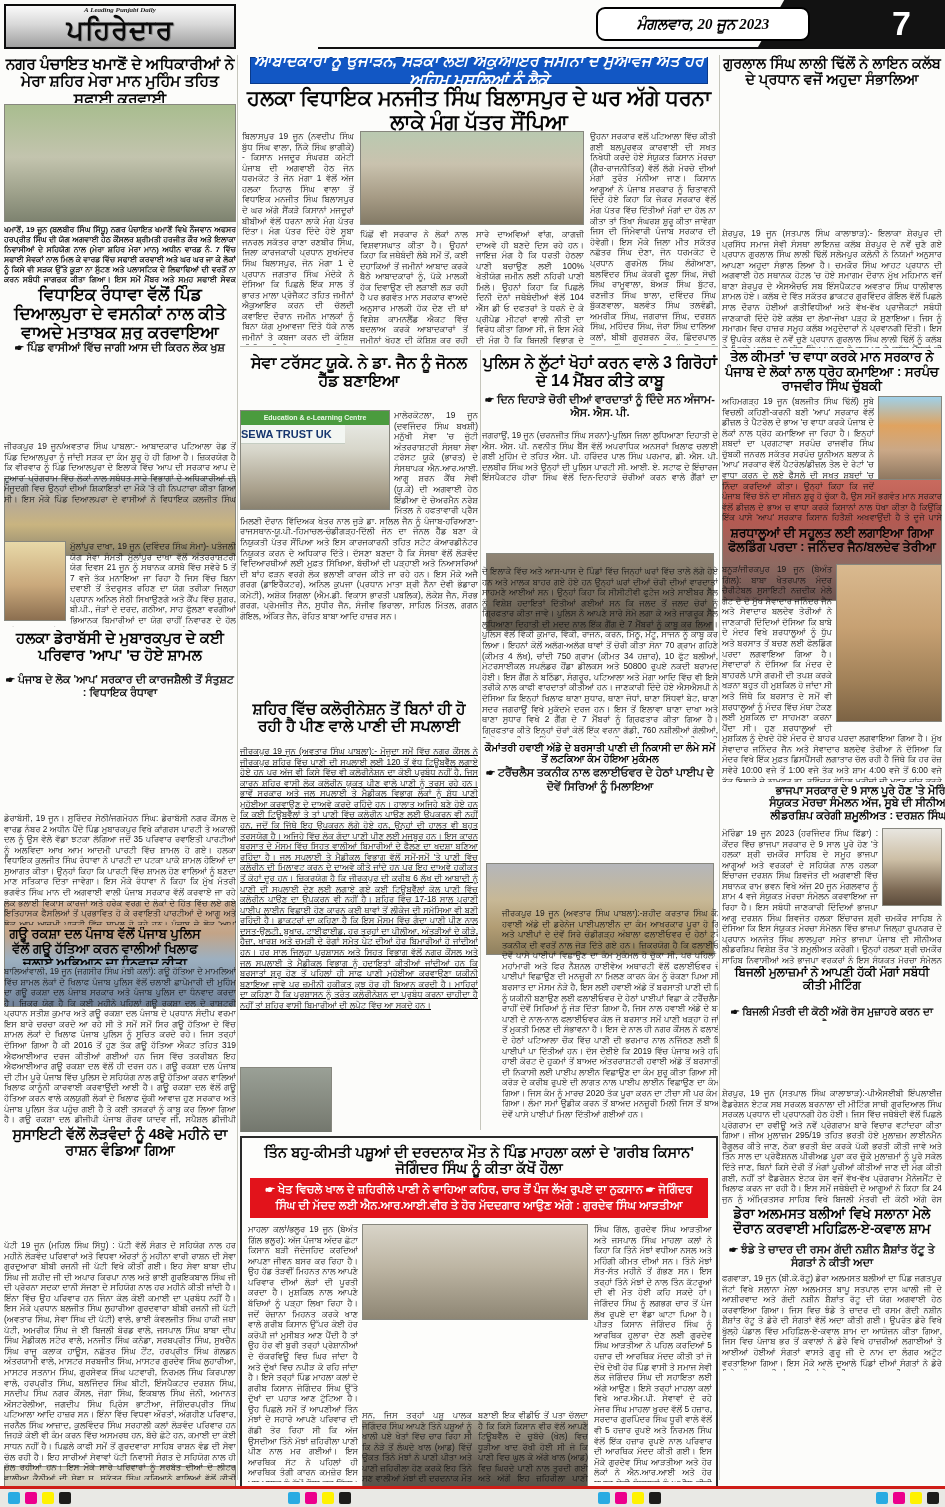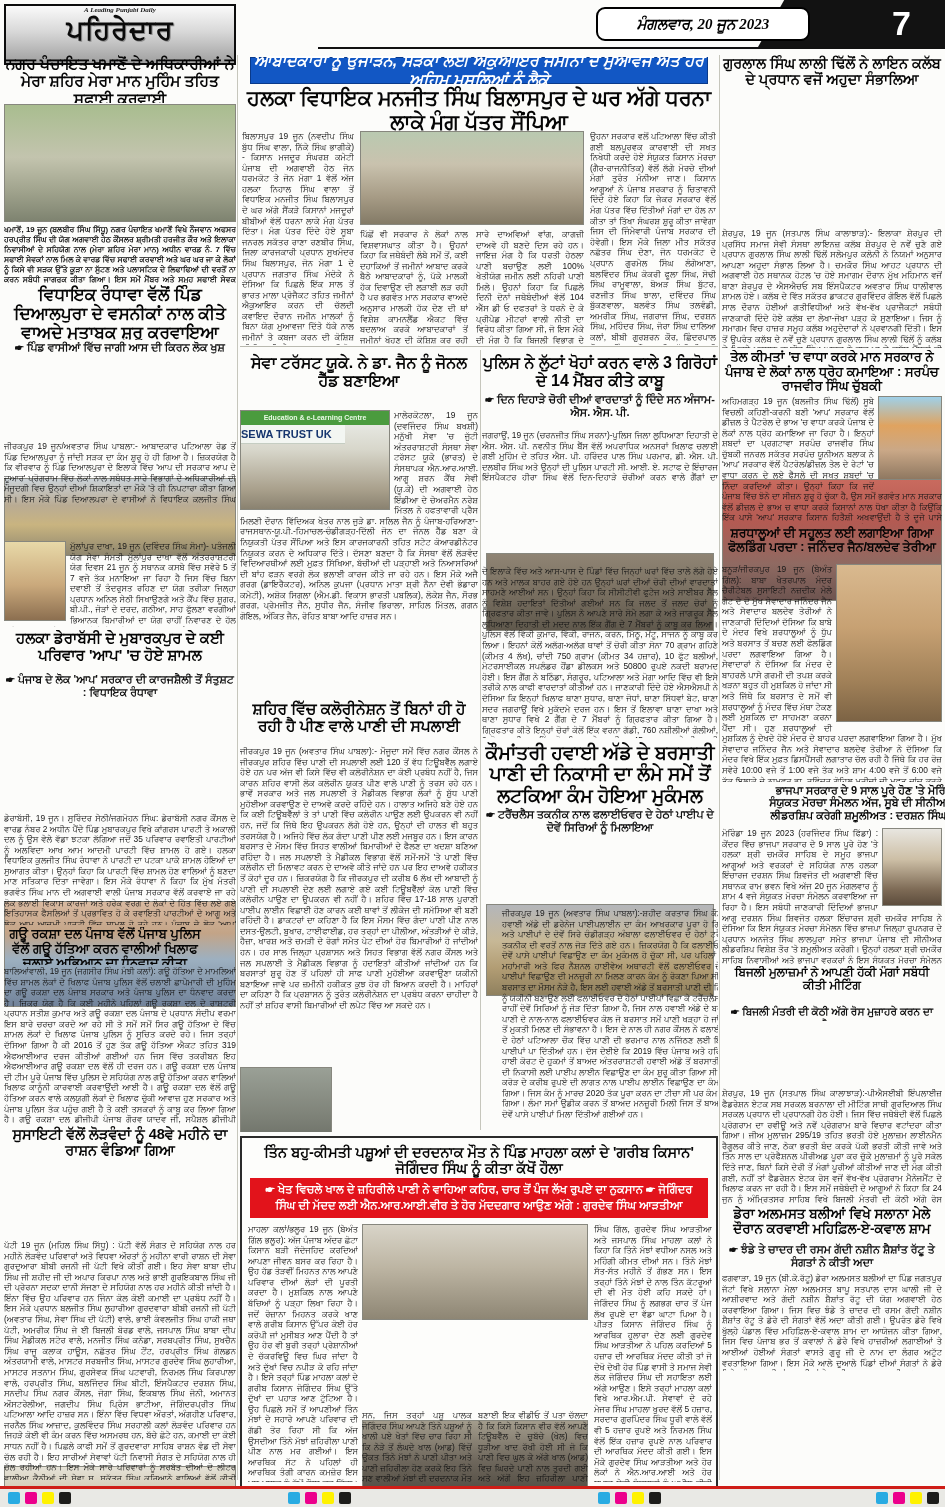--- a/index.html
+++ b/index.html
@@ -8,21 +8,21 @@
   .art{position:absolute;overflow:hidden;}
   .hl{font-weight:700;text-align:center;line-height:1.12;color:#050505;}
   .sub{font-weight:700;text-align:center;line-height:1.2;font-size:11px;color:#111;}
   .body-txt{font-size:8.4px;line-height:1.26;text-align:justify;color:#161616;}
   .cap{font-size:7.8px;font-weight:700;line-height:1.28;text-align:justify;color:#101010;}
   .photo{position:relative;border:1px solid #87877e;box-sizing:border-box;}
   .vsep{position:absolute;width:1px;background:#c6c6bc;}
   .hsep{position:absolute;height:1px;background:#b9b9af;}
 
   
-  .masthead{position:absolute;left:4px;top:4px;width:232px;height:61px;
+  .masthead{position:absolute;left:4px;top:4px;width:232px;height:45px;
     background:linear-gradient(180deg,#fafafa 0%,#d8d8d8 45%,#9f9f9f 100%);
     border:2px solid #0d0d0d;box-sizing:border-box;text-align:center;}
   .tagline{font-family:"Liberation Serif",serif;font-style:italic;font-weight:700;font-size:7px;line-height:9px;color:#1a1a1a;}
   .mast-title{font-size:27px;font-weight:700;line-height:30px;letter-spacing:1px;color:#0a0a0a;text-shadow:1px 1px 0 #8d8d8d;}
   .black-slab{position:absolute;left:758px;top:0;width:187px;height:47px;background:#121212;
     clip-path:polygon(14% 0,100% 0,100% 100%,0 100%);}
   .date-pill{position:absolute;left:596px;top:7px;width:214px;height:34px;background:#ffffff;border:2px solid #000;
     border-radius:9px;box-sizing:border-box;display:flex;align-items:center;justify-content:center;
     font-family:"Liberation Serif",serif;font-style:italic;font-weight:700;font-size:15px;}
   .page-num{position:absolute;left:858px;top:0;width:87px;height:47px;background:#121212;color:#fff;
@@ -148,41 +148,41 @@
       <div class="photo pfloat-l" style="width:150px;height:100px;background:linear-gradient(180deg,#eef1ee 0%,#d7d6ca 40%,#a9a08c 80%,#8a8270 100%);">
         <div class="sewa-strip">Education &amp; e-Learning Centre</div>
         <div class="sewa-main">SEWA TRUST UK</div>
       </div>
       <div class="body-txt">ਮਾਲੇਰਕੋਟਲਾ, 19 ਜੂਨ (ਦਵਜਿੰਦਰ ਸਿੰਘ ਬਖਸ਼ੀ) ਮਨੁੱਖੀ ਸੇਵਾ 'ਚ ਜੁੱਟੀ ਅੰਤਰਰਾਸ਼ਟਰੀ ਸੰਸਥਾ ਸੇਵਾ ਟਰੱਸਟ ਯੂਕੇ (ਭਾਰਤ) ਦੇ ਸੰਸਥਾਪਕ ਐਨ.ਆਰ.ਆਈ. ਆਗੂ ਸ਼ਰਨ ਕੈਂਥ ਸੇਵੀ (ਯੂ.ਕੇ) ਦੀ ਅਗਵਾਈ ਹੇਠ ਇੰਡੀਆ ਦੇ ਚੇਅਰਮੈਨ ਨਰੇਸ਼ ਮਿੱਤਲ ਨੇ ਹਫਤਾਵਾਰੀ ਪ੍ਰੈਸ ਮਿਲਣੀ ਦੌਰਾਨ ਵਿੱਦਿਅਕ ਖੇਤਰ ਨਾਲ ਜੁੜੇ ਡਾ. ਸਲਿਲ ਜੈਨ ਨੂੰ ਪੰਜਾਬ-ਹਰਿਆਣਾ-ਰਾਜਸਥਾਨ-ਯੂ.ਪੀ.-ਹਿਮਾਚਲ-ਚੰਡੀਗੜ੍ਹ-ਦਿੱਲੀ ਜੋਨ ਦਾ ਜੋਨਲ ਹੈੱਡ ਬਣਾ ਕੇ ਨਿਯੁਕਤੀ ਪੱਤਰ ਸੌਂਪਿਆ ਅਤੇ ਇਸ ਕਾਰਜਕਾਰਨੀ ਤਹਿਤ ਸਟੇਟ ਕੋਆਰਡੀਨੇਟਰ ਨਿਯੁਕਤ ਕਰਨ ਦੇ ਅਧਿਕਾਰ ਦਿੱਤੇ। ਦੱਸਣਾ ਬਣਦਾ ਹੈ ਕਿ ਸੰਸਥਾ ਵੱਲੋਂ ਲੋੜਵੰਦ ਵਿਦਿਆਰਥੀਆਂ ਲਈ ਮੁਫ਼ਤ ਸਿੱਖਿਆ, ਬੱਚੀਆਂ ਦੀ ਪੜ੍ਹਾਈ ਅਤੇ ਨਿਆਸਰਿਆਂ ਦੀ ਬਾਂਹ ਫੜਨ ਵਰਗੇ ਲੋਕ ਭਲਾਈ ਕਾਰਜ ਕੀਤੇ ਜਾ ਰਹੇ ਹਨ। ਇਸ ਮੌਕੇ ਅਜੈ ਗਰਗ (ਡਾਇਰੈਕਟਰ), ਅਨਿਲ ਕੁਪਜਾ (ਪ੍ਰਧਾਨ ਮਾਤਾ ਸ਼੍ਰੀ ਨੈਨਾ ਦੇਵੀ ਭੰਡਾਰਾ ਕਮੇਟੀ), ਅਸ਼ੋਕ ਸਿਗਲਾ (ਐਮ.ਡੀ. ਵਿਕਾਸ ਭਾਰਤੀ ਪਬਲਿਕ), ਲੋਕੇਸ਼ ਜੈਨ, ਸੌਰਭ ਗਰਗ, ਪ੍ਰੇਮਜੀਤ ਜੈਨ, ਸੁਧੀਰ ਜੈਨ, ਸੰਜੀਵ ਭਿਰਾਲਾ, ਸਾਹਿਲ ਮਿੱਤਲ, ਗਗਨ ਗੋਇਲ, ਅੰਕਿਤ ਜੈਨ, ਰੋਹਿਤ ਬਾਬਾ ਆਦਿ ਹਾਜ਼ਰ ਸਨ।</div>
     </div>
   </div>
 
   <div class="art" style="left:240px;top:700px;width:238px;height:432px;">
     <div class="hl" style="font-size:15.5px;">ਸ਼ਹਿਰ ਵਿੱਚ ਕਲੋਰੀਨੇਸ਼ਨ ਤੋਂ ਬਿਨਾਂ ਹੀ ਹੋ ਰਹੀ ਹੈ ਪੀਣ ਵਾਲੇ ਪਾਣੀ ਦੀ ਸਪਲਾਈ</div>
-    <div class="art" style="left:0;top:46px;width:238px;height:282px;">
+    <div class="art" style="left:0;top:46px;width:238px;height:282px;text-decoration:underline;">
       <div class="body-txt">ਜੀਰਕਪੁਰ 19 ਜੂਨ (ਅਵਤਾਰ ਸਿੰਘ ਪਾਬਲਾ):- ਮੌਜੂਦਾ ਸਮੇਂ ਵਿੱਚ ਨਗਰ ਕੌਂਸਲ ਨੇ ਜੀਰਕਪੁਰ ਸ਼ਹਿਰ ਵਿੱਚ ਪਾਣੀ ਦੀ ਸਪਲਾਈ ਲਈ 120 ਤੋਂ ਵੱਧ ਟਿਊਬਵੈੱਲ ਲਗਾਏ ਹੋਏ ਹਨ ਪਰ ਅੱਜ ਵੀ ਕਿਸੇ ਵਿੱਚ ਵੀ ਕਲੋਰੀਨੇਸ਼ਨ ਦਾ ਕੋਈ ਪ੍ਰਬੰਧ ਨਹੀਂ ਹੈ, ਜਿਸ ਕਾਰਨ ਸ਼ਹਿਰ ਵਾਸੀ ਲੋਕ ਕਲੋਰੀਨ ਯੁਕਤ ਪੀਣ ਵਾਲੇ ਪਾਣੀ ਨੂੰ ਤਰਸ ਰਹੇ ਹਨ। ਭਾਵੇਂ ਸਰਕਾਰ ਅਤੇ ਜਲ ਸਪਲਾਈ ਤੇ ਮੈਡੀਕਲ ਵਿਭਾਗ ਲੋਕਾਂ ਨੂੰ ਸ਼ੁੱਧ ਪਾਣੀ ਮੁਹੱਈਆ ਕਰਵਾਉਣ ਦੇ ਦਾਅਵੇ ਕਰਦੇ ਰਹਿੰਦੇ ਹਨ। ਹਾਲਾਤ ਅਜਿਹੇ ਬਣੇ ਹੋਏ ਹਨ ਕਿ ਕਈ ਟਿਊਬਵੈੱਲਾਂ ਤੇ ਤਾਂ ਪਾਣੀ ਵਿੱਚ ਕਲੋਰੀਨ ਪਾਉਣ ਲਈ ਉਪਕਰਨ ਵੀ ਨਹੀਂ ਹਨ, ਜਦੋਂ ਕਿ ਜਿੱਥੇ ਇਹ ਉਪਕਰਨ ਲੱਗੇ ਹੋਏ ਹਨ, ਉਨ੍ਹਾਂ ਦੀ ਹਾਲਤ ਵੀ ਬਹੁਤ ਤਰਸਯੋਗ ਹੈ। ਅਜਿਹੇ ਵਿੱਚ ਲੋਕ ਗੰਦਾ ਪਾਣੀ ਪੀਣ ਲਈ ਮਜਬੂਰ ਹਨ। ਇਸ ਕਾਰਨ ਬਰਸਾਤ ਦੇ ਮੌਸਮ ਵਿੱਚ ਸਿਹਤ ਵਾਲੀਆਂ ਬਿਮਾਰੀਆਂ ਦੇ ਫੈਲਣ ਦਾ ਖਦਸ਼ਾ ਬਣਿਆ ਰਹਿੰਦਾ ਹੈ। ਜਲ ਸਪਲਾਈ ਤੇ ਮੈਡੀਕਲ ਵਿਭਾਗ ਵੱਲੋਂ ਸਮੇਂ-ਸਮੇਂ 'ਤੇ ਪਾਣੀ ਵਿੱਚ ਕਲੋਰੀਨ ਦੀ ਮਿਲਾਵਟ ਕਰਨ ਦੇ ਦਾਅਵੇ ਕੀਤੇ ਜਾਂਦੇ ਹਨ ਪਰ ਇਹ ਦਾਅਵੇ ਹਕੀਕਤ ਤੋਂ ਕੋਹਾਂ ਦੂਰ ਹਨ। ਜ਼ਿਕਰਯੋਗ ਹੈ ਕਿ ਜੀਰਕਪੁਰ ਦੀ ਕਰੀਬ 6 ਲੱਖ ਦੀ ਆਬਾਦੀ ਨੂੰ ਪਾਣੀ ਦੀ ਸਪਲਾਈ ਦੇਣ ਲਈ ਲਗਾਏ ਗਏ ਕਈ ਟਿਊਬਵੈੱਲਾਂ ਕੋਲ ਪਾਣੀ ਵਿੱਚ ਕਲੋਰੀਨ ਪਾਉਣ ਦਾ ਉਪਕਰਨ ਵੀ ਨਹੀਂ ਹੈ। ਸ਼ਹਿਰ ਵਿੱਚ 17-18 ਸਾਲ ਪੁਰਾਣੀ ਪਾਈਪ ਲਾਈਨ ਵਿਛਾਈ ਹੋਣ ਕਾਰਨ ਕਈ ਥਾਵਾਂ ਤੋਂ ਲੀਕੇਜ ਦੀ ਸਮੱਸਿਆ ਵੀ ਬਣੀ ਰਹਿੰਦੀ ਹੈ। ਡਾਕਟਰਾਂ ਦਾ ਕਹਿਣਾ ਹੈ ਕਿ ਇਸ ਮੌਸਮ ਵਿੱਚ ਗੰਦਾ ਪਾਣੀ ਪੀਣ ਨਾਲ ਦਸਤ-ਉਲਟੀ, ਬੁਖਾਰ, ਟਾਈਫਾਈਡ, ਹਰ ਤਰ੍ਹਾਂ ਦਾ ਪੀਲੀਆ, ਅੰਤੜੀਆਂ ਦੇ ਕੀੜੇ, ਹੈਜ਼ਾ, ਖਾਰਸ਼ ਅਤੇ ਚਮੜੀ ਦੇ ਰੋਗਾਂ ਸਮੇਤ ਪੇਟ ਦੀਆਂ ਹੋਰ ਬਿਮਾਰੀਆਂ ਹੋ ਜਾਂਦੀਆਂ ਹਨ। ਹਰ ਸਾਲ ਜਿਲ੍ਹਾ ਪ੍ਰਸ਼ਾਸਨ ਅਤੇ ਸਿਹਤ ਵਿਭਾਗ ਵੱਲੋਂ ਨਗਰ ਕੌਂਸਲ ਅਤੇ ਜਲ ਸਪਲਾਈ ਤੇ ਮੈਡੀਕਲ ਵਿਭਾਗ ਨੂੰ ਹਦਾਇਤਾਂ ਕੀਤੀਆਂ ਜਾਂਦੀਆਂ ਹਨ ਕਿ ਬਰਸਾਤਾਂ ਸ਼ੁਰੂ ਹੋਣ ਤੋਂ ਪਹਿਲਾਂ ਹੀ ਸਾਫ ਪਾਣੀ ਮੁਹੱਈਆ ਕਰਵਾਉਣਾ ਯਕੀਨੀ ਬਣਾਇਆ ਜਾਵੇ ਪਰ ਜ਼ਮੀਨੀ ਹਕੀਕਤ ਕੁਝ ਹੋਰ ਹੀ ਬਿਆਨ ਕਰਦੀ ਹੈ। ਮਾਹਿਰਾਂ ਦਾ ਕਹਿਣਾ ਹੈ ਕਿ ਪ੍ਰਸ਼ਾਸਨ ਨੂੰ ਤੁਰੰਤ ਕਲੋਰੀਨੇਸ਼ਨ ਦਾ ਪ੍ਰਬੰਧ ਕਰਨਾ ਚਾਹੀਦਾ ਹੈ ਨਹੀਂ ਤਾਂ ਸ਼ਹਿਰ ਵਾਸੀ ਬਿਮਾਰੀਆਂ ਦੀ ਲਪੇਟ ਵਿੱਚ ਆ ਸਕਦੇ ਹਨ।</div>
     </div>
     <div class="art photo" style="left:0;top:332px;width:92px;height:98px;background:linear-gradient(180deg,#9aa096 0%,#7e8278 50%,#5d6058 100%);"></div>
 
   </div>
 
   <div class="art" style="left:482px;top:350px;width:236px;height:390px;">
     <div class="hl" style="font-size:16px;margin-top:4px;">ਪੁਲਿਸ ਨੇ ਲੁੱਟਾਂ ਖੋਹਾਂ ਕਰਨ ਵਾਲੇ 3 ਗਿਰੋਹਾਂ ਦੇ 14 ਮੈਂਬਰ ਕੀਤੇ ਕਾਬੂ</div>
     <div class="sub" style="margin-top:3px;">☛ ਦਿਨ ਦਿਹਾੜੇ ਚੋਰੀ ਦੀਆਂ ਵਾਰਦਾਤਾਂ ਨੂੰ ਦਿੰਦੇ ਸਨ ਅੰਜਾਮ-ਐਸ. ਐਸ. ਪੀ.</div>
     <div class="art" style="left:0;top:80px;width:236px;height:52px;">
       <div class="body-txt">ਜਗਰਾਉਂ, 19 ਜੂਨ (ਚਰਨਜੀਤ ਸਿੰਘ ਸਰਨਾ)-ਪੁਲਿਸ ਜਿਲਾ ਲੁਧਿਆਣਾ ਦਿਹਾਤੀ ਦੇ ਐਸ. ਐਸ. ਪੀ. ਨਵਨੀਤ ਸਿੰਘ ਬੈਂਸ ਵੱਲੋਂ ਅਪਰਾਧਿਕ ਅਨਸਰਾਂ ਖਿਲਾਫ ਚਲਾਈ ਗਈ ਮੁਹਿੰਮ ਦੇ ਤਹਿਤ ਐਸ. ਪੀ. ਹਰਿੰਦਰ ਪਾਲ ਸਿੰਘ ਪਰਮਾਰ, ਡੀ. ਐਸ. ਪੀ. ਦਲਬੀਰ ਸਿੰਘ ਅਤੇ ਉਨ੍ਹਾਂ ਦੀ ਪੁਲਿਸ ਪਾਰਟੀ ਸੀ. ਆਈ. ਏ. ਸਟਾਫ ਦੇ ਇੰਚਾਰਜ ਇੰਸਪੈਕਟਰ ਹੀਰਾ ਸਿੰਘ ਵੱਲੋਂ ਦਿਨ-ਦਿਹਾੜੇ ਚੋਰੀਆਂ ਕਰਨ ਵਾਲੇ ਗੈਂਗਾਂ ਦਾ ਪਰਦਾਫਾਸ਼ ਕੀਤਾ ਗਿਆ। ਜਾਣਕਾਰੀ ਦਿੰਦੇ ਹੋਏ ਐਸਐਸਪੀ ਨਵਨੀਤ ਸਿੰਘ ਬੈਂਸ ਨੇ ਦੱਸਿਆ ਕਿ ਪਿਛਲੇ ਦਿਨੀ ਜਗਰਾਉਂ</div>
     </div>
     <div class="art photo" style="left:4px;top:134px;width:228px;height:78px;background:linear-gradient(180deg,#8f8474 0%,#7c7263 45%,#5f584c 100%);"></div>
     <div class="art" style="left:0;top:216px;width:236px;height:172px;">
       <div class="body-txt">ਦੇ ਇਲਾਕੇ ਵਿੱਚ ਅਤੇ ਆਸ-ਪਾਸ ਦੇ ਪਿੰਡਾਂ ਵਿੱਚ ਜਿਨ੍ਹਾਂ ਘਰਾਂ ਵਿੱਚ ਤਾਲੇ ਲੱਗੇ ਹੋਏ ਹਨ ਅਤੇ ਮਾਲਕ ਬਾਹਰ ਗਏ ਹੋਏ ਹਨ ਉਨ੍ਹਾਂ ਘਰਾਂ ਦੀਆਂ ਚੋਰੀ ਦੀਆਂ ਵਾਰਦਾਤਾਂ ਸਾਹਮਣੇ ਆਈਆਂ ਸਨ। ਉਨ੍ਹਾਂ ਕਿਹਾ ਕਿ ਸੀਸੀਟੀਵੀ ਫੁਟੇਜ ਅਤੇ ਸਾਈਬਰ ਸੈੱਲ ਨੂੰ ਵਿਸ਼ੇਸ਼ ਹਦਾਇਤਾਂ ਦਿੱਤੀਆਂ ਗਈਆਂ ਸਨ ਕਿ ਜਲਦ ਤੋਂ ਜਲਦ ਚੋਰਾਂ ਨੂੰ ਗ੍ਰਿਫਤਾਰ ਕੀਤਾ ਜਾਵੇ। ਪੁਲਿਸ ਨੇ ਆਪਣੇ ਸਾਰੇ ਸੋਮੇ ਲਗਾ ਕੇ ਅਤੇ ਜਾਗਰੂਕ ਸੈੱਲ ਲੁਧਿਆਣਾ ਦਿਹਾਤੀ ਦੀ ਮਦਦ ਨਾਲ ਇੱਕ ਗੈਂਗ ਦੇ 7 ਮੈਂਬਰਾਂ ਨੂੰ ਕਾਬੂ ਕਰ ਲਿਆ। ਪੁਲਿਸ ਵੱਲੋਂ ਵਿੱਕੀ ਕੁਮਾਰ, ਵਿੱਕੀ, ਰਾਜਨ, ਕਰਨ, ਮਿੱਠੂ, ਮੋਂਟੂ, ਸਾਜਨ ਨੂੰ ਕਾਬੂ ਕਰ ਲਿਆ। ਇਹਨਾਂ ਕੋਲੋਂ ਅਲੱਗ-ਅਲੱਗ ਥਾਵਾਂ ਤੋਂ ਚੋਰੀ ਕੀਤਾ ਸੋਨਾ 70 ਗ੍ਰਾਮ ਗਹਿਣੇ (ਕੀਮਤ 4 ਲੱਖ), ਚਾਂਦੀ 750 ਗ੍ਰਾਮ (ਕੀਮਤ 34 ਹਜ਼ਾਰ), 10 ਫੁੱਟ ਬਲੀਆਂ, ਮੋਟਰਸਾਈਕਲ ਸਪਲੰਡਰ ਹੌਂਡਾ ਡੀਲਕਸ ਅਤੇ 50800 ਰੁਪਏ ਨਕਦੀ ਬਰਾਮਦ ਹੋਈ। ਇਸ ਗੈਂਗ ਨੇ ਬਠਿੰਡਾ, ਸੰਗਰੂਰ, ਪਟਿਆਲਾ ਅਤੇ ਮੋਗਾ ਆਦਿ ਵਿੱਚ ਵੀ ਇਸੇ ਤਰੀਕੇ ਨਾਲ ਕਾਫੀ ਵਾਰਦਾਤਾਂ ਕੀਤੀਆਂ ਹਨ। ਜਾਣਕਾਰੀ ਦਿੰਦੇ ਹੋਏ ਐਸਐਸਪੀ ਨੇ ਦੱਸਿਆ ਕਿ ਇਨ੍ਹਾਂ ਖਿਲਾਫ ਥਾਣਾ ਸੁਧਾਰ, ਥਾਣਾ ਜੋਧਾਂ, ਥਾਣਾ ਸਿੱਧਵਾਂ ਬੇਟ, ਥਾਣਾ ਸਦਰ ਜਗਰਾਉਂ ਵਿਖੇ ਮੁਕੱਦਮੇ ਦਰਜ ਹਨ। ਇਸ ਤੋਂ ਇਲਾਵਾ ਥਾਣਾ ਦਾਖਾ ਅਤੇ ਥਾਣਾ ਸੁਧਾਰ ਵਿਖੇ 2 ਗੈਂਗ ਦੇ 7 ਮੈਂਬਰਾਂ ਨੂੰ ਗ੍ਰਿਫਤਾਰ ਕੀਤਾ ਗਿਆ ਹੈ। ਗ੍ਰਿਫਤਾਰ ਕੀਤੇ ਇਨ੍ਹਾਂ ਚੋਰਾਂ ਕੋਲੋਂ ਇੱਕ ਵਰਨਾ ਗੱਡੀ, 760 ਨਸ਼ੀਲੀਆਂ ਗੋਲੀਆਂ, 2 ਮੋਟਰਸਾਈਕਲ, ਇੱਕ ਮੋਬਾਇਲ ਅਤੇ ਤਕਰੀਬਨ 45 ਹਜ਼ਾਰ ਰੁਪਏ ਦੀ ਨਕਦੀ ਬਰਾਮਦ ਹੋਈ। ਫੜੇ ਗਏ ਚੋਰਾਂ ਵਿੱਚ ਸਤਕਲਜੀਤ ਸਿੰਘ ਉੱਪਰ ਪਹਿਲਾਂ 16 ਮੁਕੱਦਮੇ ਦਰਜ ਹਨ ਅਤੇ ਸਤਿੰਦਰਜੀਤ ਸਿੰਘ ਉੱਪਰ 3 ਮੁਕੱਦਮੇ ਦਰਜ ਹਨ। ਇਨ੍ਹਾਂ ਨੂੰ ਮਾਨਯੋਗ ਅਦਾਲਤ ਵਿੱਚ ਪੇਸ਼ ਕਰਕੇ ਪੁਲਿਸ ਰਿਮਾਂਡ ਹਾਸਲ ਕੀਤਾ ਜਾਵੇਗਾ, ਪੁੱਛਗਿੱਛ ਦੌਰਾਨ ਹੋਰ ਚੋਰੀ ਦਾ ਸਮਾਨ ਬਰਾਮਦ ਹੋਣ ਦੀ ਆਸ ਹੈ।</div>
     </div>
   </div>
 
   <div class="art" style="left:482px;top:742px;width:236px;height:390px;">
-    <div class="hl" style="font-size:19px;">ਕੌਮਾਂਤਰੀ ਹਵਾਈ ਅੱਡੇ ਦੇ ਬਰਸਾਤੀ ਪਾਣੀ ਦੀ ਨਿਕਾਸੀ ਦਾ ਲੰਮੇ ਸਮੇਂ ਤੋਂ ਲਟਕਿਆ ਕੰਮ ਹੋਇਆ ਮੁਕੰਮਲ</div>
+    <div class="hl" style="font-size:10px;">ਕੌਮਾਂਤਰੀ ਹਵਾਈ ਅੱਡੇ ਦੇ ਬਰਸਾਤੀ ਪਾਣੀ ਦੀ ਨਿਕਾਸੀ ਦਾ ਲੰਮੇ ਸਮੇਂ ਤੋਂ ਲਟਕਿਆ ਕੰਮ ਹੋਇਆ ਮੁਕੰਮਲ</div>
     <div class="sub" style="margin-top:2px;">☛ ਟਰੈਂਚਲੈਸ ਤਕਨੀਕ ਨਾਲ ਫਲਾਈਓਵਰ ਦੇ ਹੇਠਾਂ ਪਾਈਪ ਦੇ ਦੋਵੇਂ ਸਿਰਿਆਂ ਨੂੰ ਮਿਲਾਇਆ</div>
     <div class="art photo" style="left:4px;top:70px;width:228px;height:92px;background:linear-gradient(180deg,#b4b6ba 0%,#c7b896 40%,#b29d74 70%,#8f805e 100%);"></div>
     <div class="art" style="left:0;top:166px;width:236px;height:222px;padding-left:20px;">
       <div class="body-txt">ਜੀਰਕਪੁਰ 19 ਜੂਨ (ਅਵਤਾਰ ਸਿੰਘ ਪਾਬਲਾ):-ਸ਼ਹੀਦ ਕਰਤਾਰ ਸਿੰਘ ਕੌਮਾਂਤਰੀ ਹਵਾਈ ਅੱਡੇ ਦੀ ਡਰੇਨੇਜ ਪਾਈਪਲਾਈਨ ਦਾ ਕੰਮ ਆਖਰਕਾਰ ਪੂਰਾ ਹੋ ਗਿਆ ਹੈ ਅਤੇ ਪਾਈਪਾਂ ਦੇ ਦੋਵੇਂ ਸਿਰੇ ਚੰਡੀਗੜ੍ਹ ਅੰਬਾਲਾ ਫਲਾਈਓਵਰ ਦੇ ਹੇਠਾਂ ਟਰੈਂਚਲੈਸ ਤਕਨੀਕ ਦੀ ਵਰਤੋਂ ਨਾਲ ਜੋੜ ਦਿੱਤੇ ਗਏ ਹਨ। ਜ਼ਿਕਰਯੋਗ ਹੈ ਕਿ ਫਲਾਈਓਵਰ ਦੇ ਦੋਵੇਂ ਪਾਸੇ ਪਾਈਪਾਂ ਵਿਛਾਉਣ ਦਾ ਕੰਮ ਮੁਕੰਮਲ ਹੋ ਚੁੱਕਾ ਸੀ, ਪਰ ਪਹਿਲਾਂ ਕੋਰੋਨਾ ਮਹਾਂਮਾਰੀ ਅਤੇ ਫਿਰ ਨੈਸ਼ਨਲ ਹਾਈਵੇਅ ਅਥਾਰਟੀ ਵੱਲੋਂ ਫਲਾਈਓਵਰ ਦੇ ਹੇਠਾਂ ਪਾਈਪਾਂ ਵਿਛਾਉਣ ਦੀ ਮਨਜ਼ੂਰੀ ਨਾ ਮਿਲਣ ਕਾਰਨ ਕੰਮ ਨੂੰ ਰੋਕਣਾ ਪਿਆ ਸੀ। ਹੁਣ ਬਰਸਾਤ ਦਾ ਮੌਸਮ ਨੇੜੇ ਹੈ, ਇਸ ਲਈ ਹਵਾਈ ਅੱਡੇ ਤੋਂ ਬਰਸਾਤੀ ਪਾਣੀ ਦੀ ਨਿਕਾਸੀ ਨੂੰ ਯਕੀਨੀ ਬਣਾਉਣ ਲਈ ਫਲਾਈਓਵਰ ਦੇ ਹੇਠਾਂ ਪਾਈਪਾਂ ਵਿਛਾ ਕੇ ਟਰੈਂਚਲੈਸ ਵਿਧੀ ਰਾਹੀਂ ਦੋਵੇਂ ਸਿਰਿਆਂ ਨੂੰ ਜੋੜ ਦਿੱਤਾ ਗਿਆ ਹੈ, ਜਿਸ ਨਾਲ ਹਵਾਈ ਅੱਡੇ ਦੇ ਬਰਸਾਤੀ ਪਾਣੀ ਦੇ ਨਾਲ-ਨਾਲ ਫਲਾਈਓਵਰ ਕੋਲ ਜੋ ਬਰਸਾਤ ਸਮੇਂ ਪਾਣੀ ਖੜ੍ਹਾ ਹੋ ਜਾਂਦਾ ਸੀ ਤੋਂ ਮੁਕਤੀ ਮਿਲਣ ਦੀ ਸੰਭਾਵਨਾ ਹੈ। ਇਸ ਦੇ ਨਾਲ ਹੀ ਨਗਰ ਕੌਂਸਲ ਨੇ ਫਲਾਈਓਵਰ ਦੇ ਹੇਠਾਂ ਪਟਿਆਲਾ ਚੌਕ ਵਿੱਚ ਪਾਣੀ ਦੀ ਭਰਮਾਰ ਨਾਲ ਨਜਿੱਠਣ ਲਈ ਇੱਥੇ ਵੀ ਪਾਈਪਾਂ ਪਾ ਦਿੱਤੀਆਂ ਹਨ। ਦੱਸ ਦੇਈਏ ਕਿ 2019 ਵਿੱਚ ਪੰਜਾਬ ਅਤੇ ਹਰਿਆਣਾ ਹਾਈ ਕੋਰਟ ਦੇ ਹੁਕਮਾਂ ਤੋਂ ਬਾਅਦ ਅੰਤਰਰਾਸ਼ਟਰੀ ਹਵਾਈ ਅੱਡੇ ਤੋਂ ਬਰਸਾਤੀ ਪਾਣੀ ਦੀ ਨਿਕਾਸੀ ਲਈ ਪਾਈਪ ਲਾਈਨ ਵਿਛਾਉਣ ਦਾ ਕੰਮ ਸ਼ੁਰੂ ਕੀਤਾ ਗਿਆ ਸੀ। ਇੱਥੇ ਕਰੋੜ ਦੇ ਕਰੀਬ ਰੁਪਏ ਦੀ ਲਾਗਤ ਨਾਲ ਪਾਈਪ ਲਾਈਨ ਵਿਛਾਉਣ ਦਾ ਕੰਮ ਕੀਤਾ ਗਿਆ। ਜਿਸ ਕੰਮ ਨੂੰ ਮਾਰਚ 2020 ਤੱਕ ਪੂਰਾ ਕਰਨ ਦਾ ਟੀਚਾ ਸੀ ਪਰ ਕੰਮ ਠੱਪ ਹੋ ਗਿਆ। ਲੰਮਾ ਸਮਾਂ ਉਡੀਕ ਕਰਨ ਤੋਂ ਬਾਅਦ ਮਨਜ਼ੂਰੀ ਮਿਲੀ ਜਿਸ ਤੋਂ ਬਾਅਦ ਹੁਣ ਦੋਵੇਂ ਪਾਸੇ ਪਾਈਪਾਂ ਮਿਲਾ ਦਿੱਤੀਆਂ ਗਈਆਂ ਹਨ।</div>
     </div>
   </div>
 
   <div class="bottom-box">
     <div class="hl" style="font-size:14.5px;margin-top:6px;">ਤਿੰਨ ਬਹੁ-ਕੀਮਤੀ ਪਸ਼ੂਆਂ ਦੀ ਦਰਦਨਾਕ ਮੌਤ ਨੇ ਪਿੰਡ ਮਾਹਲਾ ਕਲਾਂ ਦੇ 'ਗਰੀਬ ਕਿਸਾਨ' ਜੋਗਿੰਦਰ ਸਿੰਘ ਨੂੰ ਕੀਤਾ ਕੱਖੋਂ ਹੌਲਾ</div>
     <div class="red-banner" style="position:absolute;left:8px;right:8px;top:40px;height:40px;">☛ ਖੇਤ ਵਿਚਲੇ ਖਾਲ ਦੇ ਜ਼ਹਿਰੀਲੇ ਪਾਣੀ ਨੇ ਵਾਹਿਆ ਕਹਿਰ, ਚਾਰ ਤੋਂ ਪੰਜ ਲੱਖ ਰੁਪਏ ਦਾ ਨੁਕਸਾਨ ☛ ਜੋਗਿੰਦਰ ਸਿੰਘ ਦੀ ਮੱਦਦ ਲਈ ਐਨ.ਆਰ.ਆਈ.ਵੀਰ ਤੇ ਹੋਰ ਮੱਦਦਗਾਰ ਆਉਣ ਅੱਗੇ : ਗੁਰਦੇਵ ਸਿੰਘ ਆੜਤੀਆ</div>

